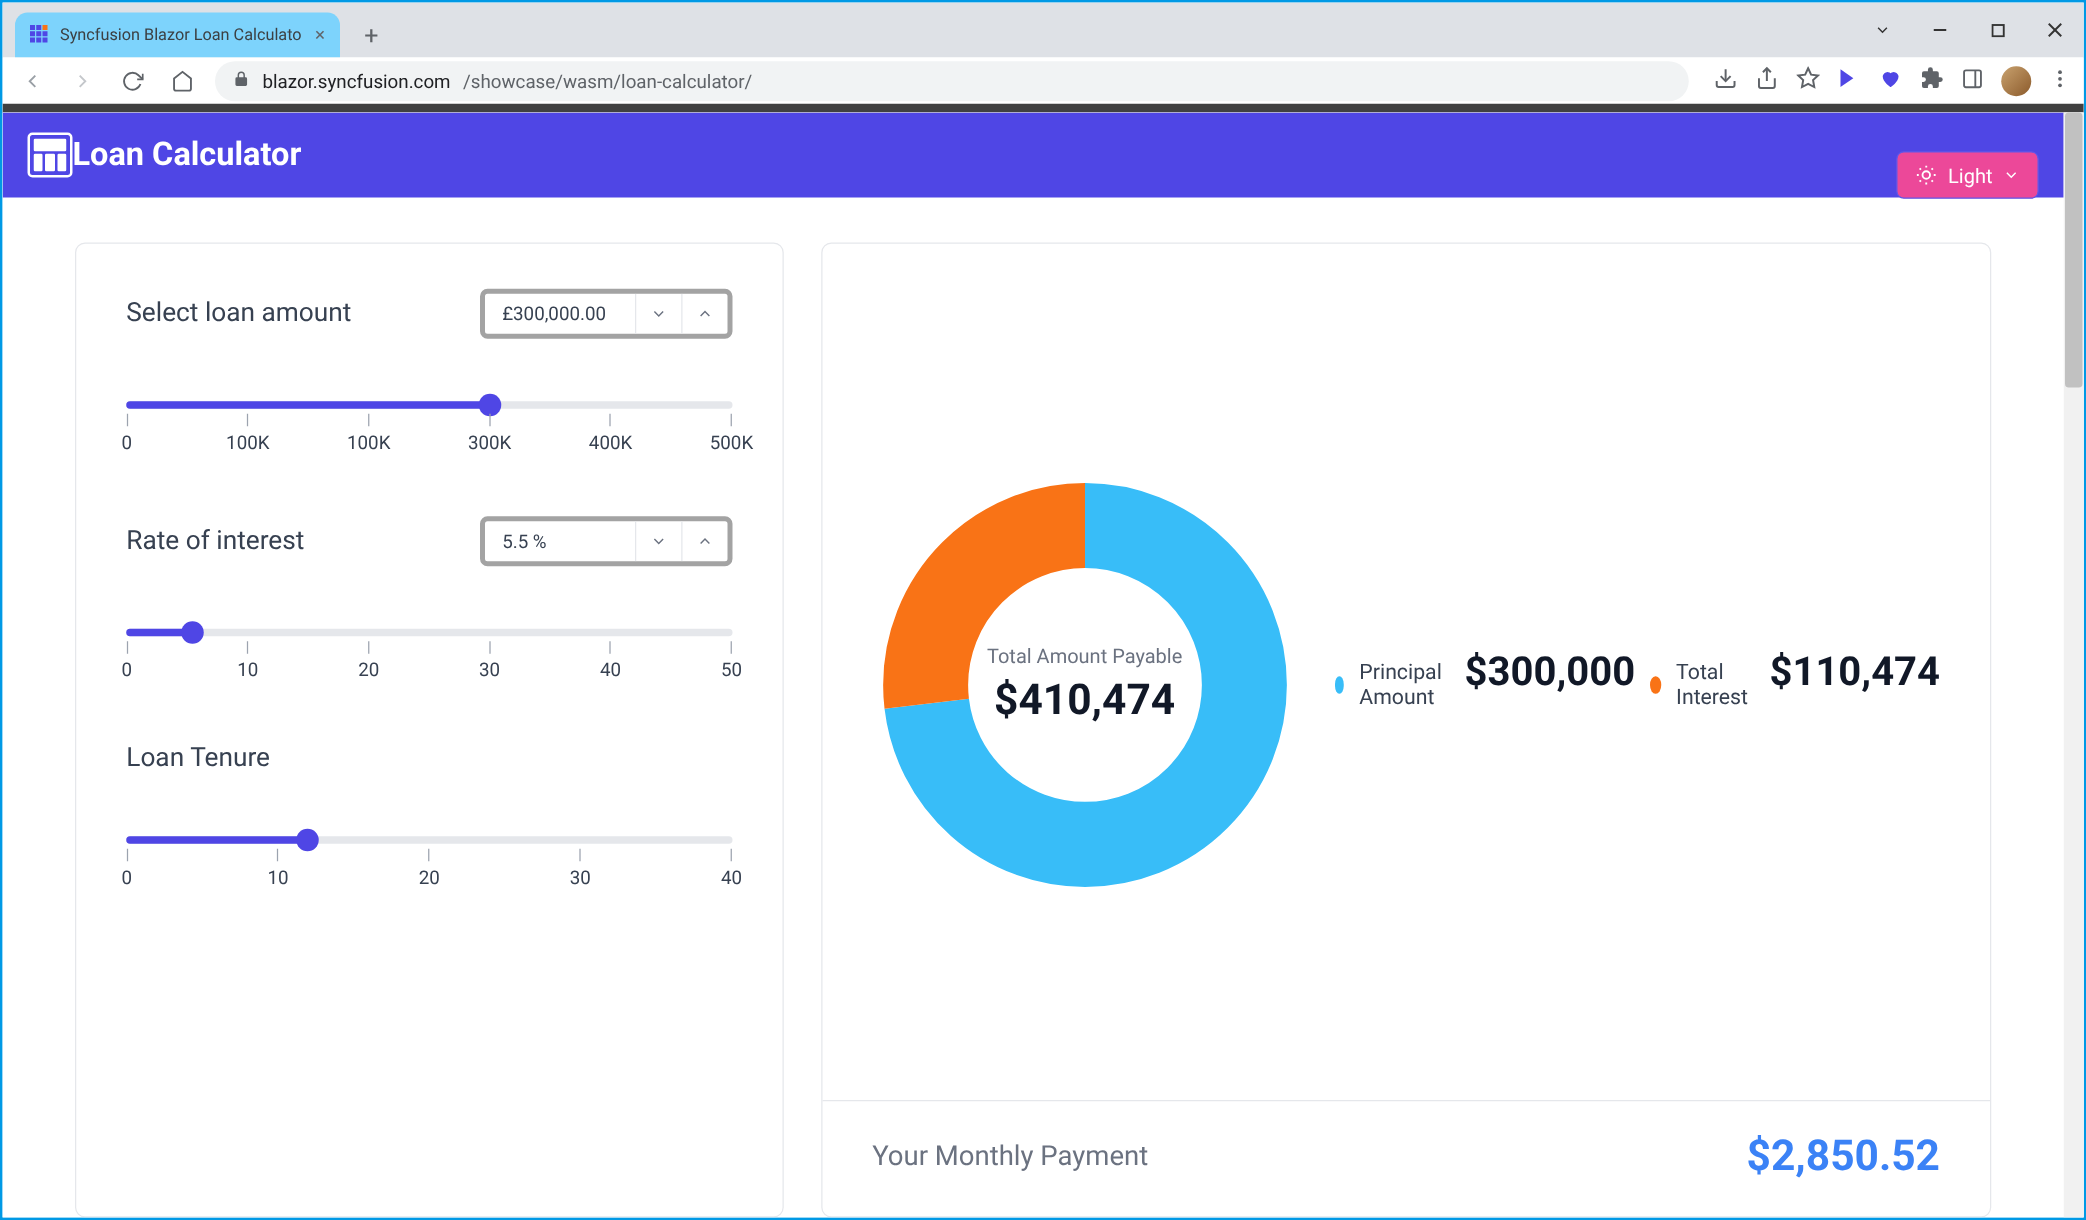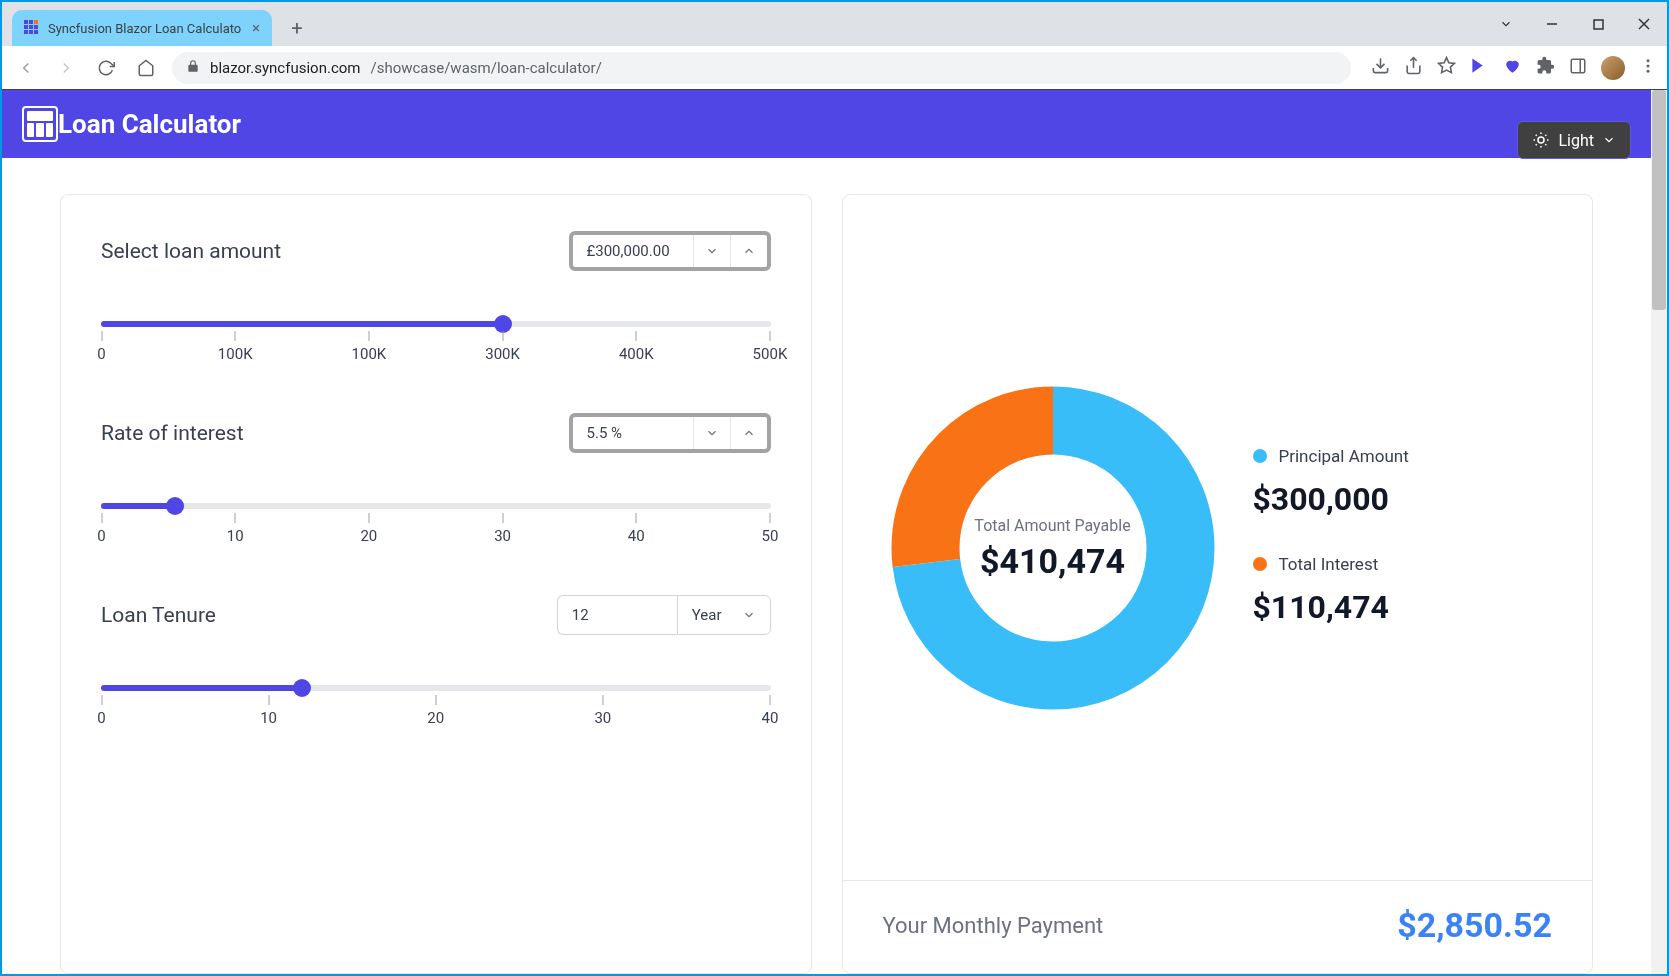--- a/index.html
+++ b/index.html
@@ -8,37 +8,37 @@
 .titlebar { height:44px; background:#dee1e6; display:flex; align-items:flex-end; }
 .tab { background:#7dd3fc; border-radius:10px 10px 0 0; height:36px; margin-left:10px; display:flex; align-items:center; padding:0 12px; gap:8px; min-width:260px; }
 .tab .favicon { width:16px; height:16px; display:grid; grid-template-columns:repeat(3,4px); grid-template-rows:repeat(3,4px); gap:1px; }
 .tab .favicon span{ background:#4f46e5; }
 .tab .favicon span:nth-child(3){background:#f97316;}
 .tab-title { font-size:13px; color:#3c4043; white-space:nowrap; overflow:hidden; text-overflow:ellipsis; flex:1;}
 .tab-close { font-size:15px; color:#606368; cursor:pointer;}
 .newtab { width:30px; height:30px; margin-left:10px; display:flex; align-items:center; justify-content:center; color:#5f6368; font-size:20px; cursor:pointer; margin-bottom:3px;}
 .win-controls{ margin-left:auto; display:flex; align-items:center; gap:0; height:44px;}
 .win-btn{ width:46px; height:32px; display:flex; align-items:center; justify-content:center; color:#333;}
-.addrbar{ height:44px; background:#fff; display:flex; align-items:center; padding:0 10px; gap:12px; border-bottom:1px solid #404040;}
+.addrbar{ height:44px; background:#fff; display:flex; align-items:center; padding:0 10px; gap:12px; border-bottom:7px solid #404040;}
 .nav-btn{ width:28px;height:28px;display:flex;align-items:center;justify-content:center;color:#5f6368; border-radius:50%; }
 .nav-btn svg{width:18px;height:18px;}
 .url-box{ flex:1; height:32px; background:#f1f3f4; border-radius:16px; display:flex; align-items:center; padding:0 14px; gap:10px; color:#202124; font-size:15px;}
 .url-box .lock{color:#5f6368;}
 .action-icons{ display:flex; align-items:center; gap:14px; color:#5f6368; margin-left:8px;}
 .action-icons .avatar{ width:24px;height:24px;border-radius:50%; background:linear-gradient(135deg,#c9a26f,#8b5a2b); }
 .viewport{ flex:1; display:flex; position:relative; background:#fff; }
 .scrollbar{ width:16px; background:#f1f1f1; display:flex; flex-direction:column; align-items:center;}
 .scrollbar .thumb{ width:14px; background:#c1c1c1; border-radius:3px; margin-top:0; height:220px;}
 .page{ flex:1; overflow:hidden; display:flex; flex-direction:column;}
 .app-header{ height:68px; background:#4f46e5; color:#fff; display:flex; align-items:center; padding:0 20px; }
 .app-header .app-icon{ width:36px;height:36px; border:2px solid #fff; border-radius:4px; display:grid; grid-template-columns:1fr; grid-template-rows:10px 1fr; padding:3px; gap:2px;}
 .app-header .app-icon .row{ display:grid; grid-template-columns:repeat(3,1fr); gap:2px;}
 .app-header .app-icon .dot{ background:#fff; border-radius:1px;}
 .app-title{ font-size:26px; font-weight:700;}
-.theme-btn{ margin-left:auto; background:#404040; border:1px solid #6057e8; color:#fff; height:38px; padding:0 14px; border-radius:6px; display:flex; align-items:center; gap:8px; font-size:16px; cursor:pointer;margin-top:32px;}
+.theme-btn{ margin-left:auto; background:#ec4899; border:1px solid #6057e8; color:#fff; height:38px; padding:0 14px; border-radius:6px; display:flex; align-items:center; gap:8px; font-size:16px; cursor:pointer;margin-top:32px;}
 .content{ padding:36px 58px 0 58px; display:flex; gap:30px; height:100%; }
 .card{ flex:1; border:1px solid #e5e7eb; border-radius:8px; padding:36px 40px 28px 40px; background:#fff; display:flex; flex-direction:column;}
 .section-label{ font-size:21px; color:#374151; margin-bottom:0; }
 .row-top{ display:flex; align-items:center; justify-content:space-between; }
 .numbox{ display:flex; align-items:center; border:4px solid #a3a3a3; border-radius:6px; height:40px; overflow:hidden; }
 .numbox .val{ padding:0 14px; font-size:15px; color:#374151; min-width:120px; background:#fff; }
 .numbox .spbtn{ width:36px; height:100%; display:flex; align-items:center; justify-content:center; color:#6b7280; cursor:pointer;}
 .numbox .sep{ width:1px; background:#e5e7eb; height:100%; }
 .selector{ display:flex; gap:0;}
 .selector .sel-input{ border:1px solid #d1d5db; border-right:none; border-radius:6px 0 0 6px; height:40px; padding:0 14px; font-size:15px; color:#374151; width:120px; display:flex;align-items:center;}
@@ -51,21 +51,21 @@
 .slider-ticks .tick{ position:relative; text-align:center; width:1px;}
 .slider-ticks .tick span{ position:absolute; top:12px; left:50%; transform:translateX(-50%); white-space:nowrap;}
 .slider-ticks .tick::before{ content:""; position:absolute; top:-2px; left:50%; width:1px; height:10px; background:#9ca3af; transform:translateX(-50%);}
 .section-gap{ height:80px;}
 .right-card{ display:flex; flex-direction:column; }
 .donut-area{ flex:1; display:flex; align-items:center; gap:30px;}
 .donut-wrap{ position:relative; width:340px; height:340px; flex-shrink:0;}
 .donut-center{ position:absolute; top:50%; left:50%; transform:translate(-50%,-50%); text-align:center;}
 .donut-center .dc-label{ font-size:16px; color:#6b7280; margin-bottom:6px;}
 .donut-center .dc-val{ font-size:34px; font-weight:700; color:#111827;}
-.legend{ display:flex; flex-direction:column; gap:12px;}
+.legend{ display:flex; flex-direction:row; gap:12px;}
 .legend-row{ display:flex; align-items:center; gap:12px; font-size:17px; color:#374151;}
 .legend-dot{ width:14px;height:14px;border-radius:50%;}
 .legend-val{ font-size:32px; font-weight:700; color:#111827; margin-top:2px; margin-bottom:24px;}
 .payment-row{ border-top:1px solid #e5e7eb; margin:0 -40px; padding:24px 40px 0 40px; display:flex; align-items:center; justify-content:space-between;}
 .payment-label{ font-size:22px; color:#6b7280;}
 .payment-val{ font-size:34px; font-weight:700; color:#3b82f6;}
 .url-path{ color:#5f6368;}
 </style>
 </head>
 <body>
@@ -304,29 +304,20 @@
                 <div class="tick">
                   <span>50</span>
                 </div>
               </div>
           </div>
 
           <div class="section-gap"></div>
 
           <div class="row-top">
             <div class="section-label">Loan Tenure</div>
-            <div class="selector">
-              <div class="sel-input">12</div>
-              <div class="sel-drop">
-                <span>Year</span>
-                <svg width="14" height="14" viewBox="0 0 24 24" fill="none" stroke="#6b7280" stroke-width="2">
-                    <polyline points="6 9 12 15 18 9"></polyline>
-                  </svg>
-              </div>
-            </div>
           </div>
           <div class="slider-wrap">
             <div class="slider-track">
               <div class="slider-fill" id="tenure-fill" style="width: 30%;"></div>
               <div class="slider-thumb" id="tenure-thumb" style="left: 30%;"></div>
             </div>
             <div class="slider-ticks" id="tenure-ticks">
                 <div class="tick">
                   <span>0</span>
                 </div>

